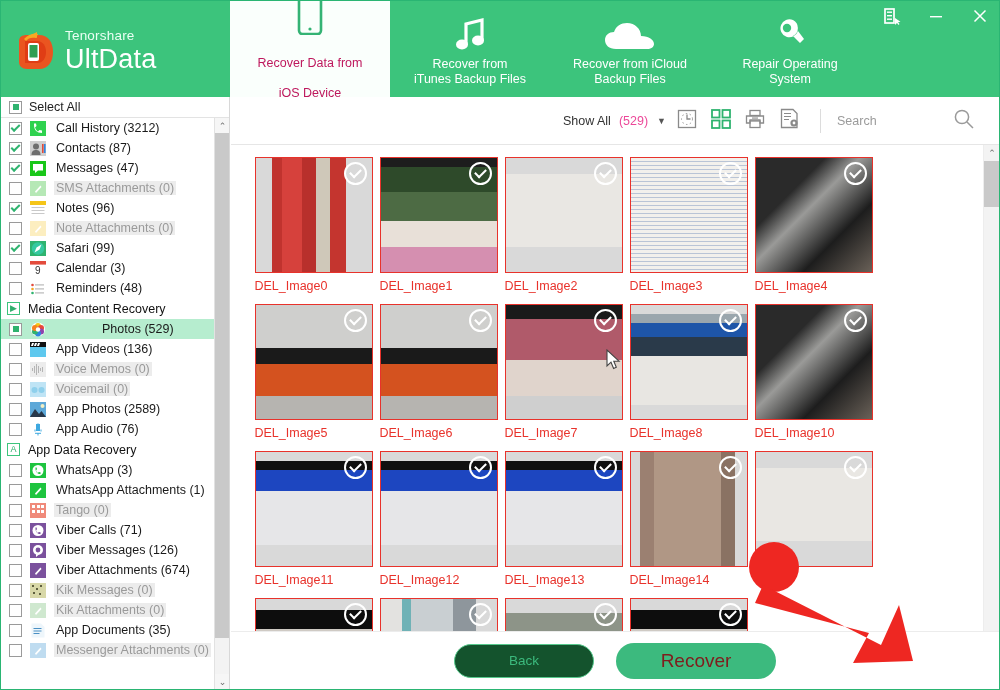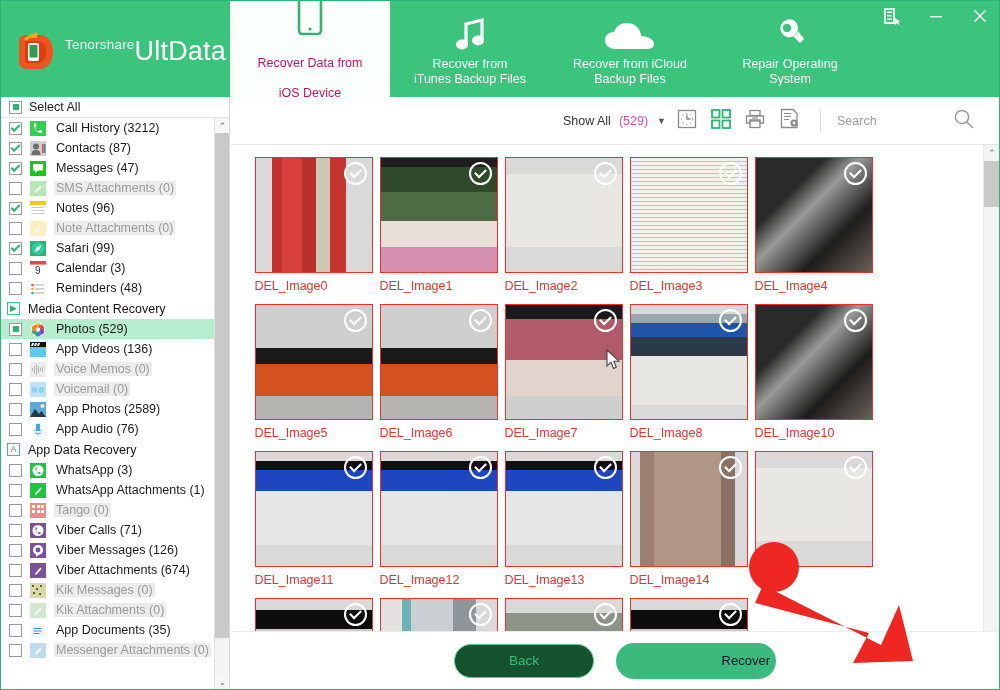--- a/index.html
+++ b/index.html
@@ -27,21 +27,21 @@
   }
   #brand {
     width: 229px; height: 96px;
     display: flex; align-items: center; padding-left: 14px;
     flex: 0 0 229px;
   }
   .logo-mark {
     width: 40px; height: 40px; position: relative; flex: 0 0 40px;
     margin-right: 10px; margin-top: 6px;
   }
-  .brand-text { display: flex; flex-direction: row; line-height: 1; margin-top: 4px; }
+  .brand-text { display: flex; flex-direction: column; line-height: 1; margin-top: 4px; }
   .brand-top { color: #eafff3; font-size: 13.5px; letter-spacing: .2px; margin-bottom: 3px; }
   .brand-main { color: #ffffff; font-size: 27px; letter-spacing: .2px; }
 
   .tabs { display: flex; align-items: stretch; flex: 1 1 auto; }
   .tab {
     width: 140px; height: 96px;
     display: flex; flex-direction: column;
     align-items: center; justify-content: center;
     color: #ffffff; font-size: 12.5px; line-height: 15px; text-align: center;
     cursor: pointer; user-select: none;
@@ -70,21 +70,21 @@
     height: 21px; display: flex; align-items: center; padding-left: 8px;
     border-bottom: 1px solid #e3e3e3;
   }
   #selectall-row .lbl { font-size: 12.5px; color: #222; margin-left: 7px; }
   #tree { position: relative; width: 213px; }
   .node {
     height: 20px; display: flex; align-items: center;
     padding-left: 28px; font-size: 12.5px; color: #1a1a1a;
     white-space: nowrap;
   }
-  .node.selected { background: #b6edcf; }
+  .node.selected { background: #b6edcf; gap: 46px; }
   .node .ico { width: 18px; height: 15px; margin-right: 7px; flex: 0 0 18px; position: relative; }
   .node .nlbl { padding: 0 2px; }
   .node.dim .nlbl { color: #9a9a9a; background: #ececec; }
   .group {
     height: 21px; display: flex; align-items: center;
     padding-left: 6px; font-size: 12.5px; color: #111;
   }
   .group .gmark {
     width: 13px; height: 13px; border: 1px solid #3cc47c; margin-right: 8px;
     display: flex; align-items: center; justify-content: center;
@@ -168,22 +168,22 @@
     background: #ffffff; border-top: 1px solid #ececec;
     display: flex; align-items: center; justify-content: center; gap: 22px;
   }
   #btn-back {
     width: 140px; height: 34px; border-radius: 17px;
     border: 1px solid #56c98c; background: #14532d; color: #3cba7e;
     font-size: 13.5px; cursor: pointer; font-family: "Liberation Sans", sans-serif;
   }
   #btn-recover {
     width: 160px; height: 36px; border-radius: 18px;
-    border: none; background: #3cba7e; color: #0f172a;
-    font-size: 13px; cursor: pointer; font-family: "Liberation Sans", sans-serif; text-align: right;
+    border: none; background: #3cba7e; color: #7f1d1d;
+    font-size: 19px; cursor: pointer; font-family: "Liberation Sans", sans-serif;
   }
 
   #arrow-anno { position: absolute; left: 740px; top: 540px; pointer-events: none; }
   #cursor { position: absolute; left: 605px; top: 348px; pointer-events: none; }
 </style>
 </head>
 <body>
 
 <div id="app">
 

